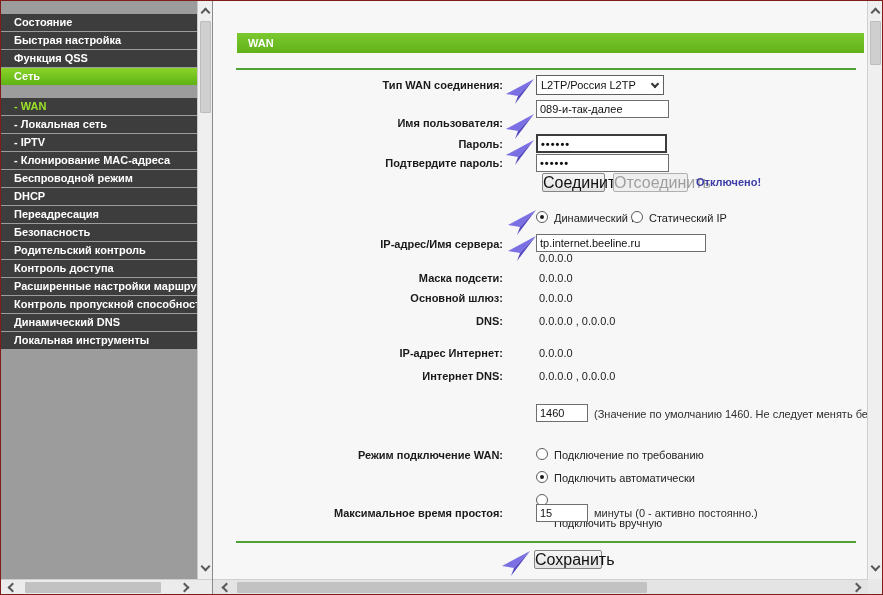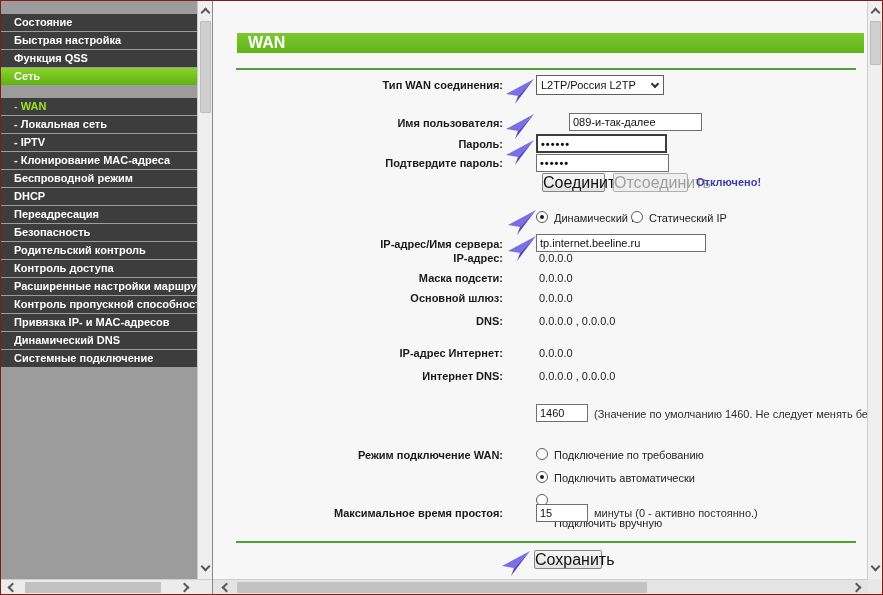--- a/index.html
+++ b/index.html
@@ -35,21 +35,21 @@
   .hscroll { position:absolute; bottom:0; height:15px; background:#e4e4e4; border-top:1px solid #cfcfcf; }
   .hscroll.sideh { left:0; width:211px; background:#ececec; }
   .hscroll.mainh { left:212px; width:657px; }
   .h-thumb { position:absolute; top:2px; height:11px; background:#c2c2c2; border-radius:1px; }
   .corner { position:absolute; right:0; bottom:0; width:14px; height:15px; background:#e8e8e8; }
   
   .main { position:absolute; left:212px; top:0; width:656px; height:580px; background:#f7f7f7; overflow:hidden; }
   .hdr-bar {
     position:absolute; left:24px; top:32px; width:627px; height:20px;
     background:linear-gradient(180deg,#7cc92f,#61b219); color:#fff;
-    font-size:16px; font-weight:bold; line-height:20px; padding-left:11px;
+    font-size:11px; font-weight:bold; line-height:20px; padding-left:11px;
   }
   .hr-green { position:absolute; left:23px; width:620px; height:2px; background:#4ea233; }
   .lbl { position:absolute; left:0; width:290px; text-align:right; font-size:11px; font-weight:bold; color:#1a1a1a; white-space:nowrap; }
   .val { position:absolute; font-size:11px; color:#222; white-space:nowrap; }
   .tbox { position:absolute; height:18px; border:1px solid #6f6f6f; background:#fff; font-family:"Liberation Sans",sans-serif; font-size:11px; padding:0 3px; color:#111; }
   .tbox.focus { border:2px solid #3c3c3c; height:19px; font-weight:bold; letter-spacing:1px; }
   .tbox.dots { font-weight:bold; letter-spacing:1px; }
   .select {
     position:absolute; height:20px; border:1px solid #5f5f5f; background:#fff;
     font-size:11px; line-height:18px; padding:0 18px 0 4px; color:#111; cursor:pointer;
@@ -84,23 +84,22 @@
       <div class="mi">- IPTV</div>
       <div class="mi">- Клонирование MAC-адреса</div>
       <div class="mi">Беспроводной режим</div>
       <div class="mi">DHCP</div>
       <div class="mi">Переадресация</div>
       <div class="mi">Безопасность</div>
       <div class="mi">Родительский контроль</div>
       <div class="mi">Контроль доступа</div>
       <div class="mi">Расширенные настройки маршрутизации</div>
       <div class="mi">Контроль пропускной способности</div>
-      <div class="mi">Привязка IP- и MAC-адресов</div>
       <div class="mi">Динамический DNS</div>
-      <div class="mi">Системные подключение</div>
+      <div class="mi">Локальная инструменты</div>
     </div>
   </div>
 
   <div class="vscroll side">
     <span class="chev up" style="left:4px; top:8px;"></span>
     <div class="sb-thumb" style="top:20px; height:92px;"></div>
     <span class="chev down" style="left:4px; top:562px;"></span>
   </div>
   <div class="divider"></div>
 
@@ -109,41 +108,40 @@
     <div class="hdr-bar">WAN</div>
     <div class="hr-green" style="top:67px;"></div>
 
     <div class="lbl" style="top:78px;">Тип WAN соединения:</div>
     <div class="select" style="left:323px; top:74px; width:128px;">
       <span>L2TP/Россия L2TP</span>
       <span class="chev-dd"></span>
     </div>
 
     <div class="lbl" style="top:116px;">Имя пользователя:</div>
-    <input class="tbox" style="left: 323px; top: 112px; width: 133px; margin-left: 33px;" value="089-и-так-далее">
+    <input class="tbox" style="left: 323px; top: 99px; width: 133px;" value="089-и-так-далее">
 
     <div class="lbl" style="top:137px;">Пароль:</div>
     <input class="tbox focus dots" style="left: 323px; top: 133px; width: 131px;" value="••••••">
 
     <div class="lbl" style="top:156px;">Подтвердите пароль:</div>
     <input class="tbox dots" style="left: 323px; top: 153px; width: 133px;" value="••••••">
 
     <button class="btn" style="left:329px; top:172px; width:63px;">Соединить</button>
     <button class="btn disabled" style="left:400px; top:172px; width:75px;">Отсоединить</button>
     <div class="status" style="left:483px; top:175px;">Отключено!</div>
 
     <span class="radio on" style="left:323px; top:210px;"></span>
     <span class="rlabel" style="left:341px; top:211px;">Динамический IP</span>
     <span class="radio" style="left:418px; top:210px;"></span>
     <span class="rlabel" style="left:436px; top:211px;">Статический IP</span>
 
     <div class="lbl" style="top:237px;">IP-адрес/Имя сервера:</div>
     <input class="tbox" style="left: 323px; top: 233px; width: 170px;" value="tp.internet.beeline.ru">
 
-    <div class="lbl" style="top:251px;">IP-адрес:</div>
     <div class="val" style="left:326px; top:251px;">0.0.0.0</div>
 
     <div class="lbl" style="top:271px;">Маска подсети:</div>
     <div class="val" style="left:326px; top:271px;">0.0.0.0</div>
 
     <div class="lbl" style="top:291px;">Основной шлюз:</div>
     <div class="val" style="left:326px; top:291px;">0.0.0.0</div>
 
     <div class="lbl" style="top:314px;">DNS:</div>
     <div class="val" style="left:326px; top:314px;">0.0.0.0 , 0.0.0.0</div>

